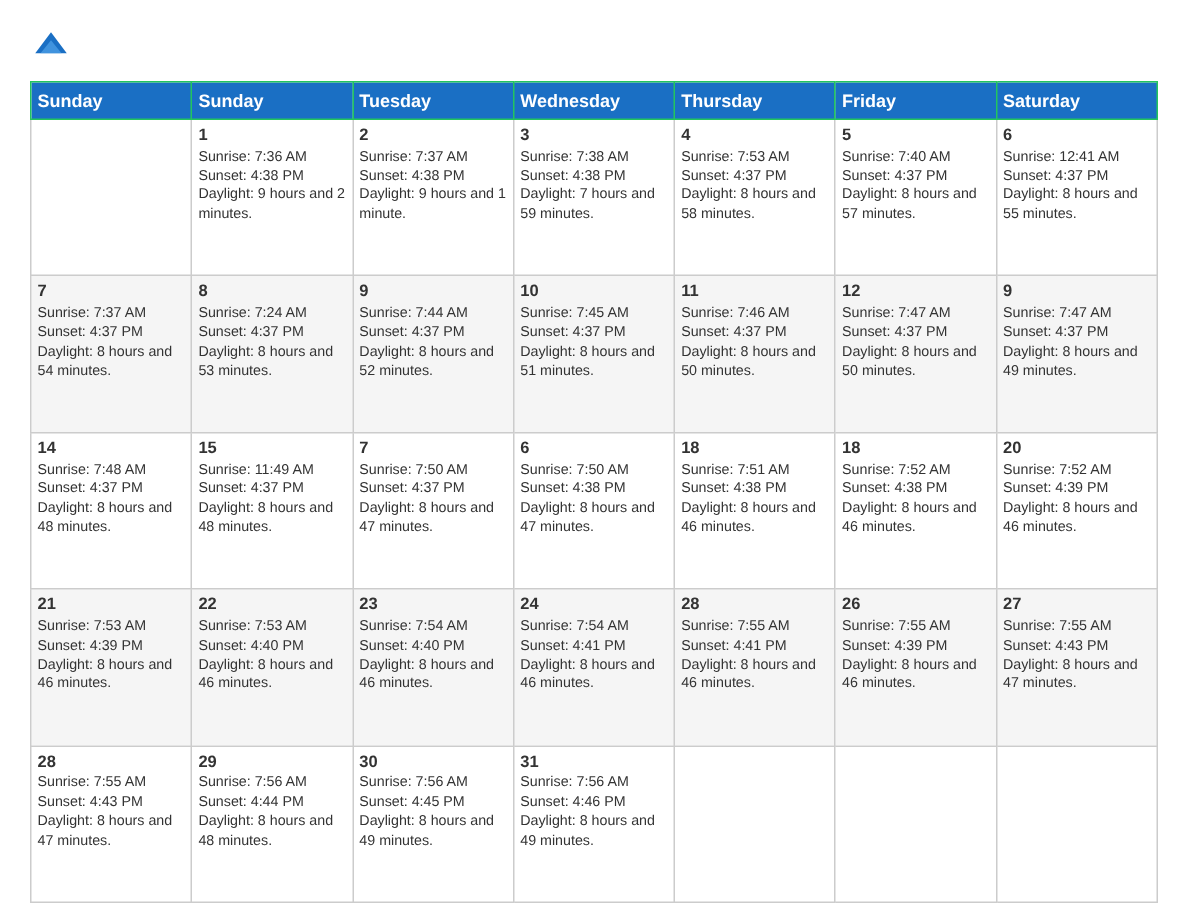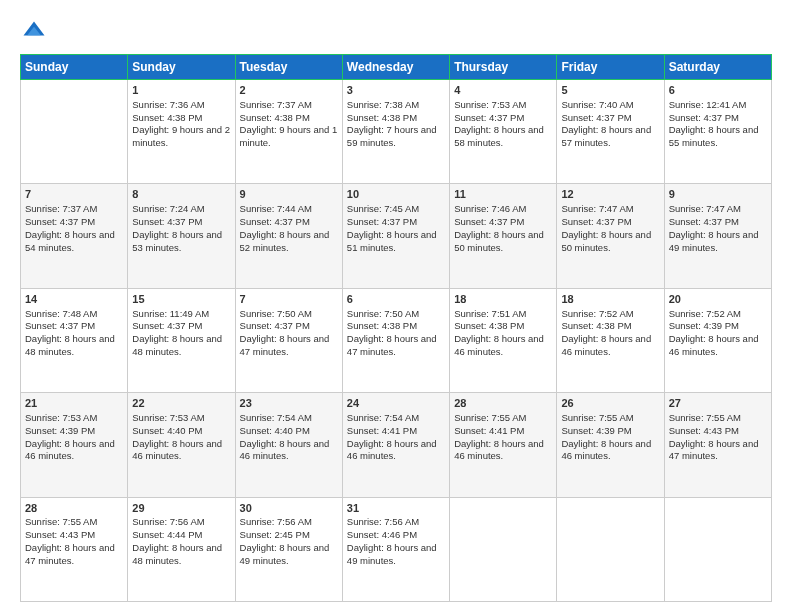--- a/index.html
+++ b/index.html
@@ -164,21 +164,21 @@
           <td><span class="day-num">22</span><span>Sunrise: 7:53 AM</span><br><span>Sunset: 4:40 PM</span><br><span>Daylight: 8 hours and 46 minutes.</span></td>
           <td><span class="day-num">23</span><span>Sunrise: 7:54 AM</span><br><span>Sunset: 4:40 PM</span><br><span>Daylight: 8 hours and 46 minutes.</span></td>
           <td><span class="day-num">24</span><span>Sunrise: 7:54 AM</span><br><span>Sunset: 4:41 PM</span><br><span>Daylight: 8 hours and 46 minutes.</span></td>
           <td><span class="day-num">28</span><span>Sunrise: 7:55 AM</span><br><span>Sunset: 4:41 PM</span><br><span>Daylight: 8 hours and 46 minutes.</span></td>
           <td><span class="day-num">26</span><span>Sunrise: 7:55 AM</span><br><span>Sunset: 4:39 PM</span><br><span>Daylight: 8 hours and 46 minutes.</span></td>
           <td><span class="day-num">27</span><span>Sunrise: 7:55 AM</span><br><span>Sunset: 4:43 PM</span><br><span>Daylight: 8 hours and 47 minutes.</span></td>
         </tr>
         <tr class="normal-row">
           <td><span class="day-num">28</span><span>Sunrise: 7:55 AM</span><br><span>Sunset: 4:43 PM</span><br><span>Daylight: 8 hours and 47 minutes.</span></td>
           <td><span class="day-num">29</span><span>Sunrise: 7:56 AM</span><br><span>Sunset: 4:44 PM</span><br><span>Daylight: 8 hours and 48 minutes.</span></td>
-          <td><span class="day-num">30</span><span>Sunrise: 7:56 AM</span><br><span>Sunset: 2:45 PM</span><br><span>Daylight: 8 hours and 49 minutes.</span></td>
+          <td><span class="day-num">30</span><span>Sunrise: 7:56 AM</span><br><span>Sunset: 4:45 PM</span><br><span>Daylight: 8 hours and 49 minutes.</span></td>
           <td><span class="day-num">31</span><span>Sunrise: 7:56 AM</span><br><span>Sunset: 4:46 PM</span><br><span>Daylight: 8 hours and 49 minutes.</span></td>
           <td class="empty-cell"></td>
           <td class="empty-cell"></td>
           <td class="empty-cell"></td>
         </tr>
       </tbody>
   </table>
 </div>
 
 </body></html>

